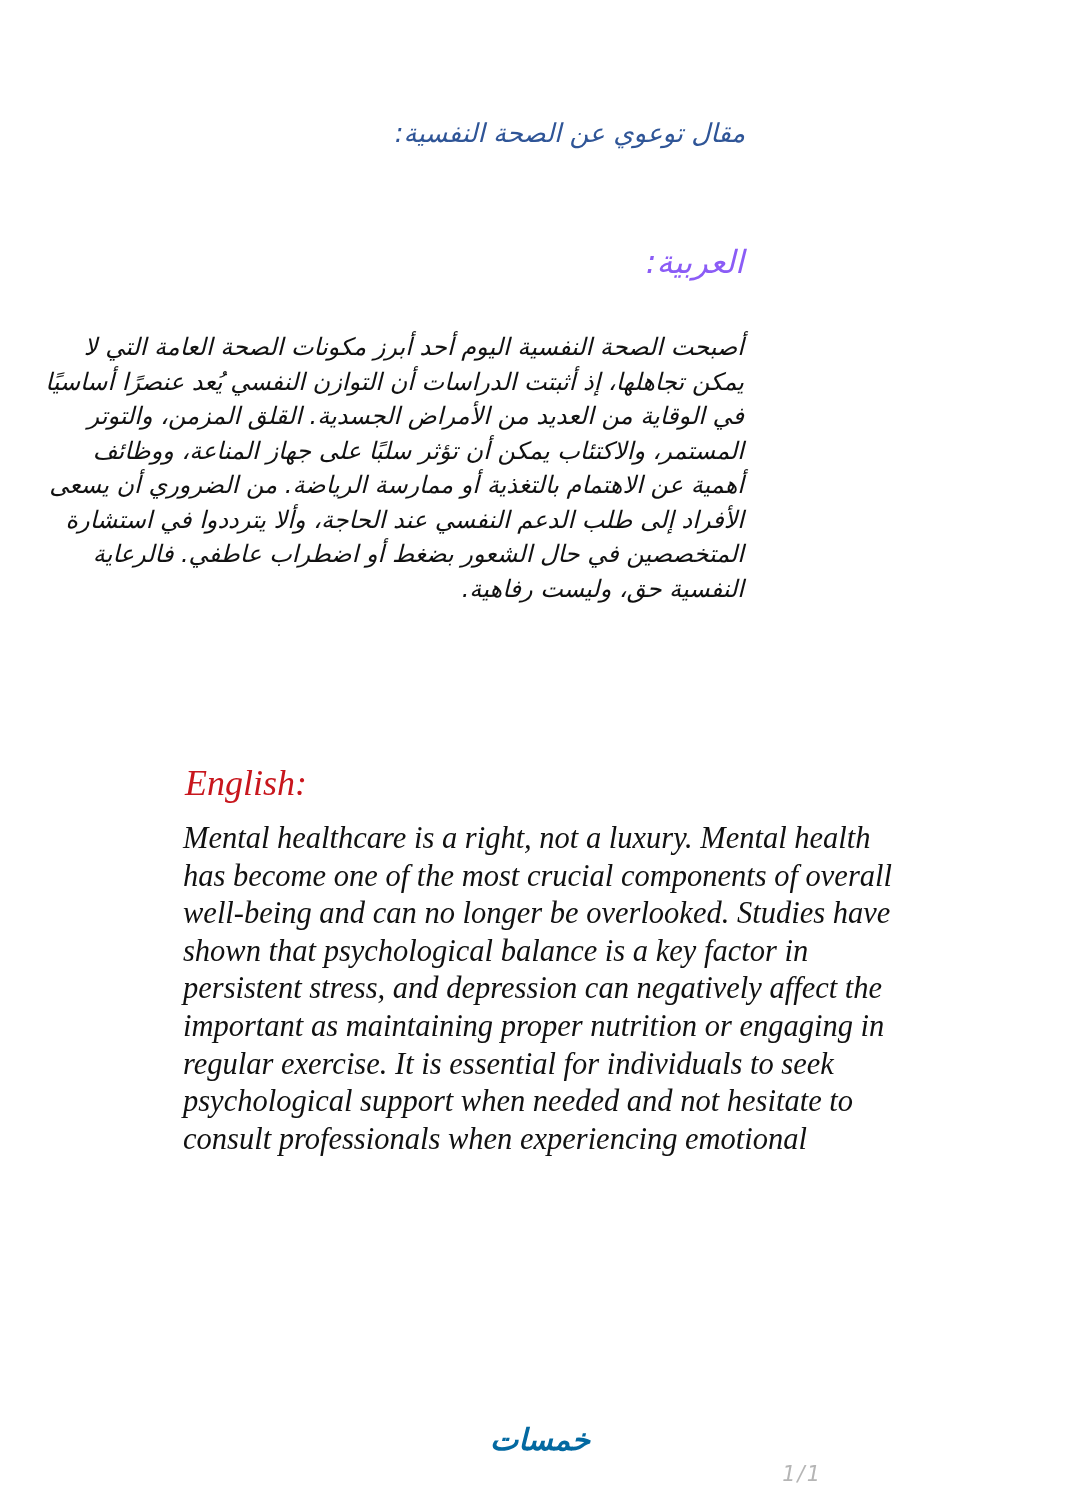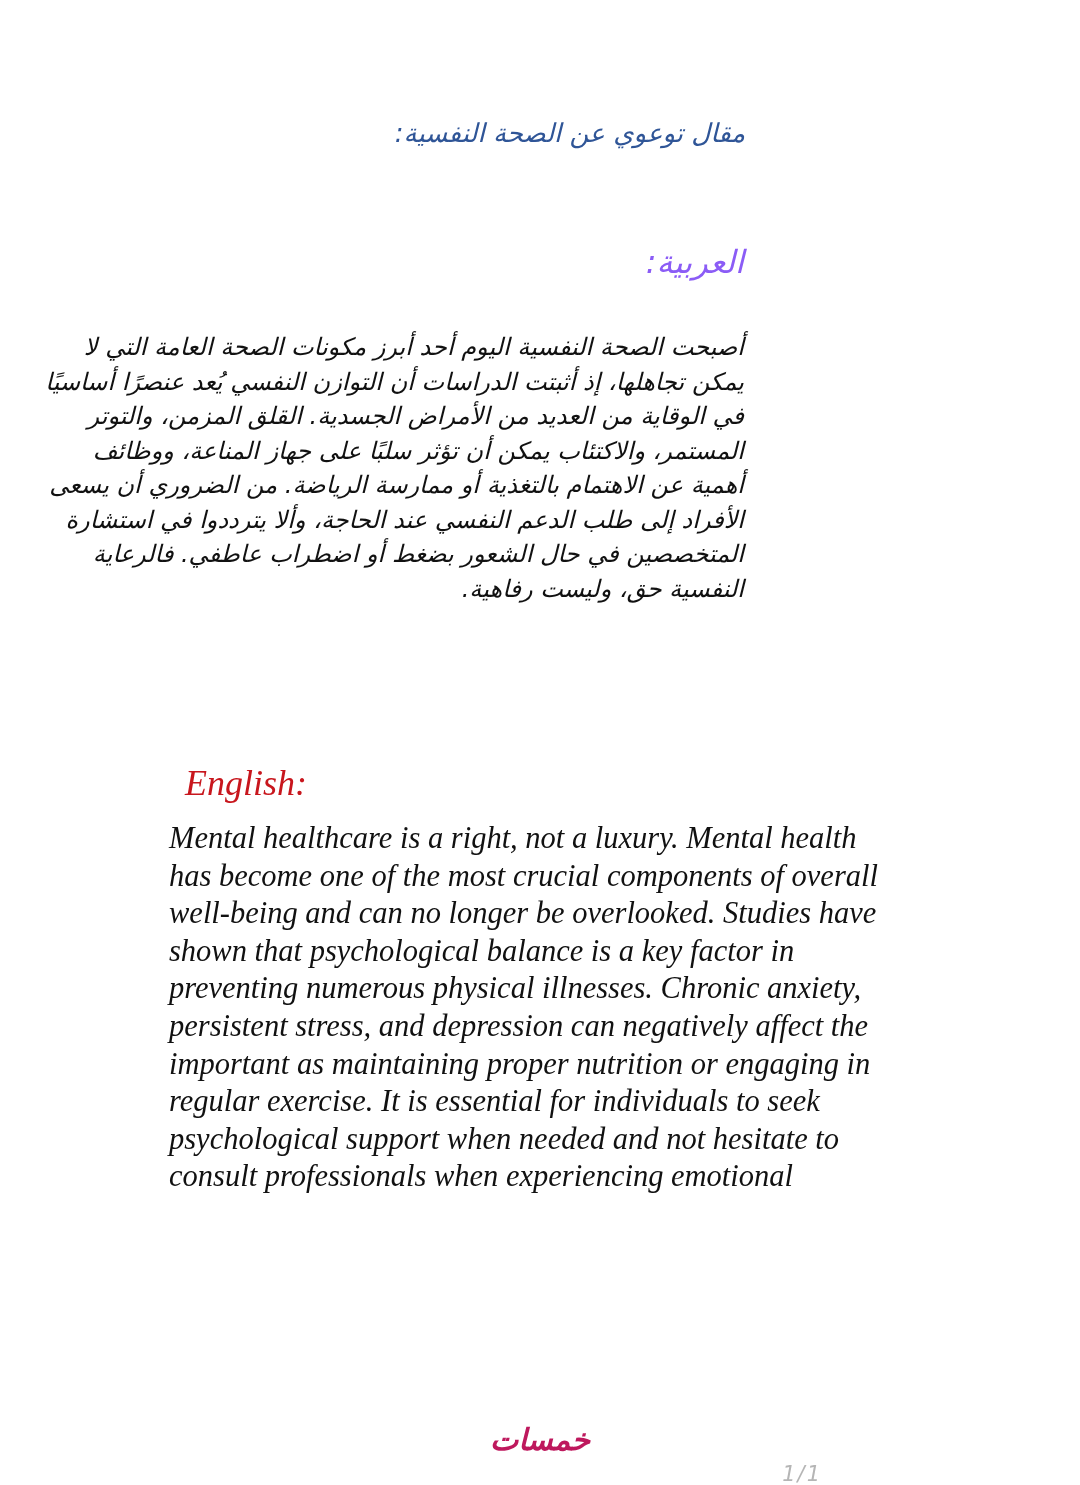--- a/index.html
+++ b/index.html
@@ -65,41 +65,41 @@
       left: 185px;
       font-family: "Liberation Serif", serif;
       font-size: 36px;
       color: #c8161d;
       line-height: 50px;
       margin-top: 32px;
     }
     .en-body {
       position: absolute;
       top: 820px;
-      left: 169px;
+      left: 183px;
       width: 780px;
       font-family: "Liberation Serif", serif;
       font-size: 30.5px;
       color: #111111;
       line-height: 37.6px;
     }
     .en-line {
       display: block;
       white-space: nowrap;
     }
     .watermark {
       position: absolute;
       top: 1418px;
       left: 470px;
       width: 140px;
       text-align: center;
       direction: rtl;
       font-family: "DejaVu Sans", sans-serif;
       font-size: 30px;
-      color: #be185d;
+      color: #0369a1;
       font-weight: bold;
       line-height: 44px;
     }
     .page-indicator {
       position: absolute;
       top: 1460px;
       right: 50px;
       font-family: "DejaVu Sans", sans-serif;
       font-size: 21px;
       color: #b5b5b5;
@@ -127,21 +127,20 @@
     <span class="ar-line">النفسية حق، وليست رفاهية.</span>
   </div>
 
   <div class="en-heading">English:</div>
 
   <div class="en-body">
     <span class="en-line">Mental healthcare is a right, not a luxury. Mental health</span>
     <span class="en-line">has become one of the most crucial components of overall</span>
     <span class="en-line">well-being and can no longer be overlooked. Studies have</span>
     <span class="en-line">shown that psychological balance is a key factor in</span>
-    <span class="en-line">preventing numerous physical illnesses. Chronic anxiety,</span>
     <span class="en-line">persistent stress, and depression can negatively affect the</span>
     <span class="en-line">important as maintaining proper nutrition or engaging in</span>
     <span class="en-line">regular exercise. It is essential for individuals to seek</span>
     <span class="en-line">psychological support when needed and not hesitate to</span>
     <span class="en-line">consult professionals when experiencing emotional</span>
   </div>
 
   <div class="watermark">خمسات</div>
 
   <div class="page-indicator">1/1</div>

